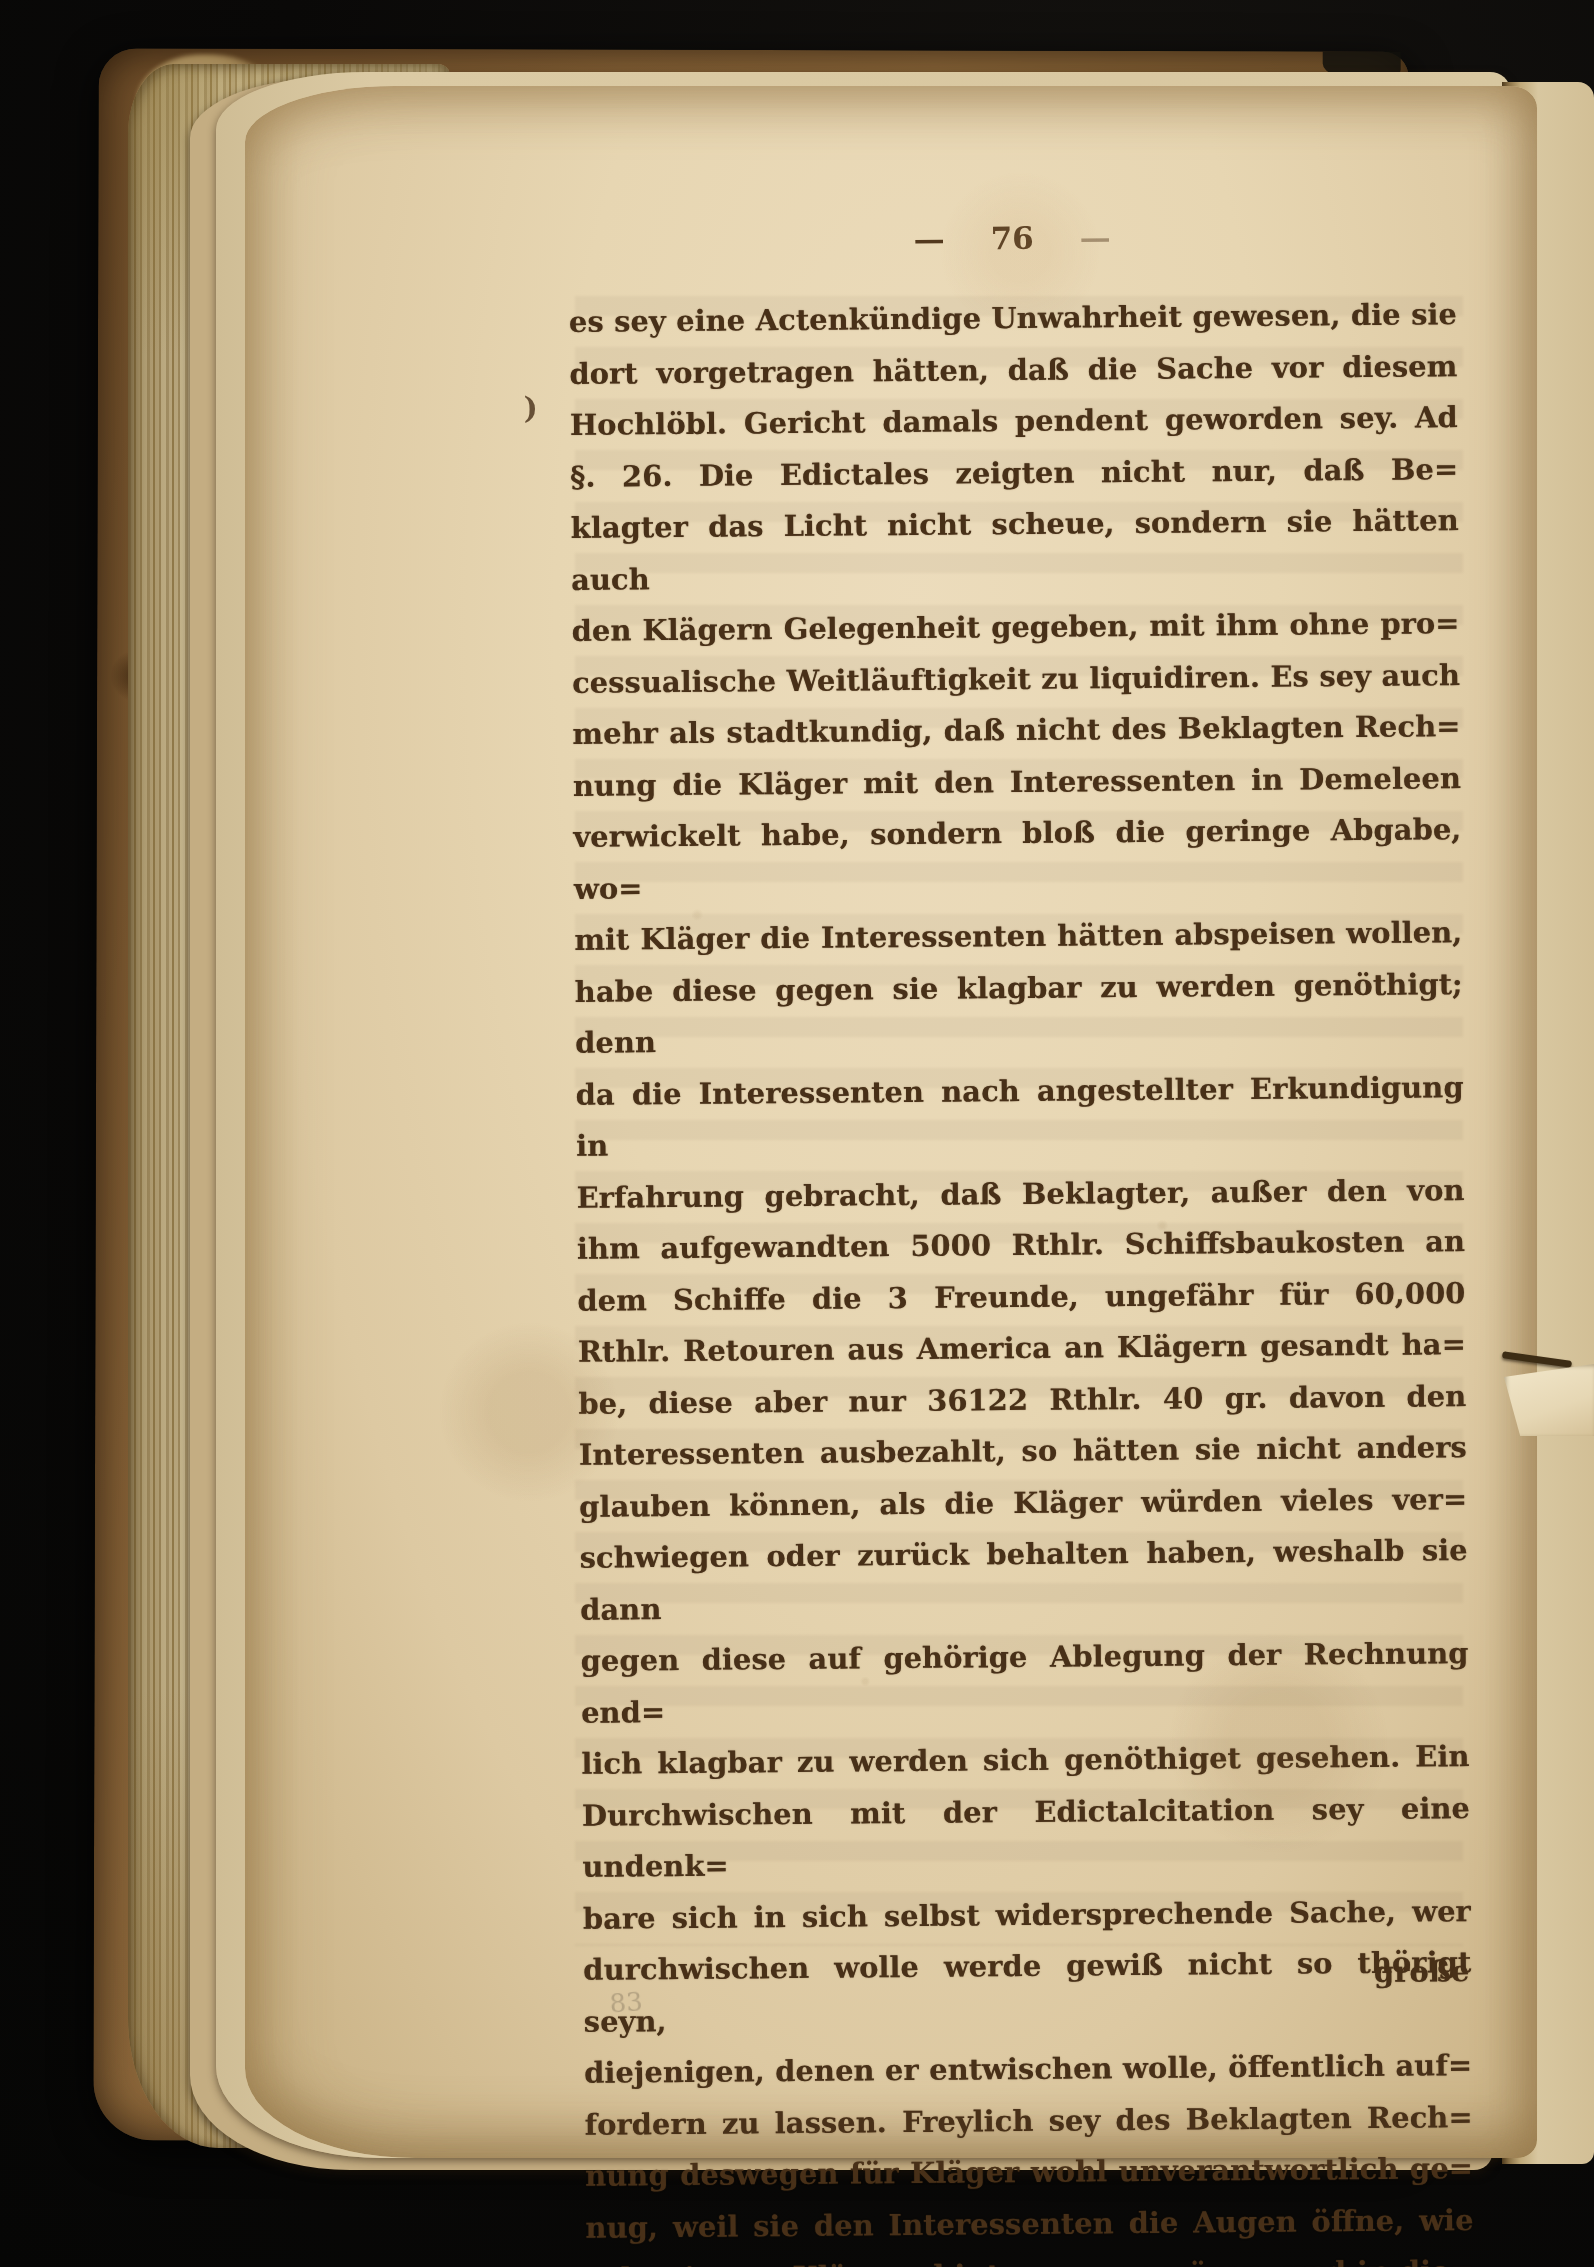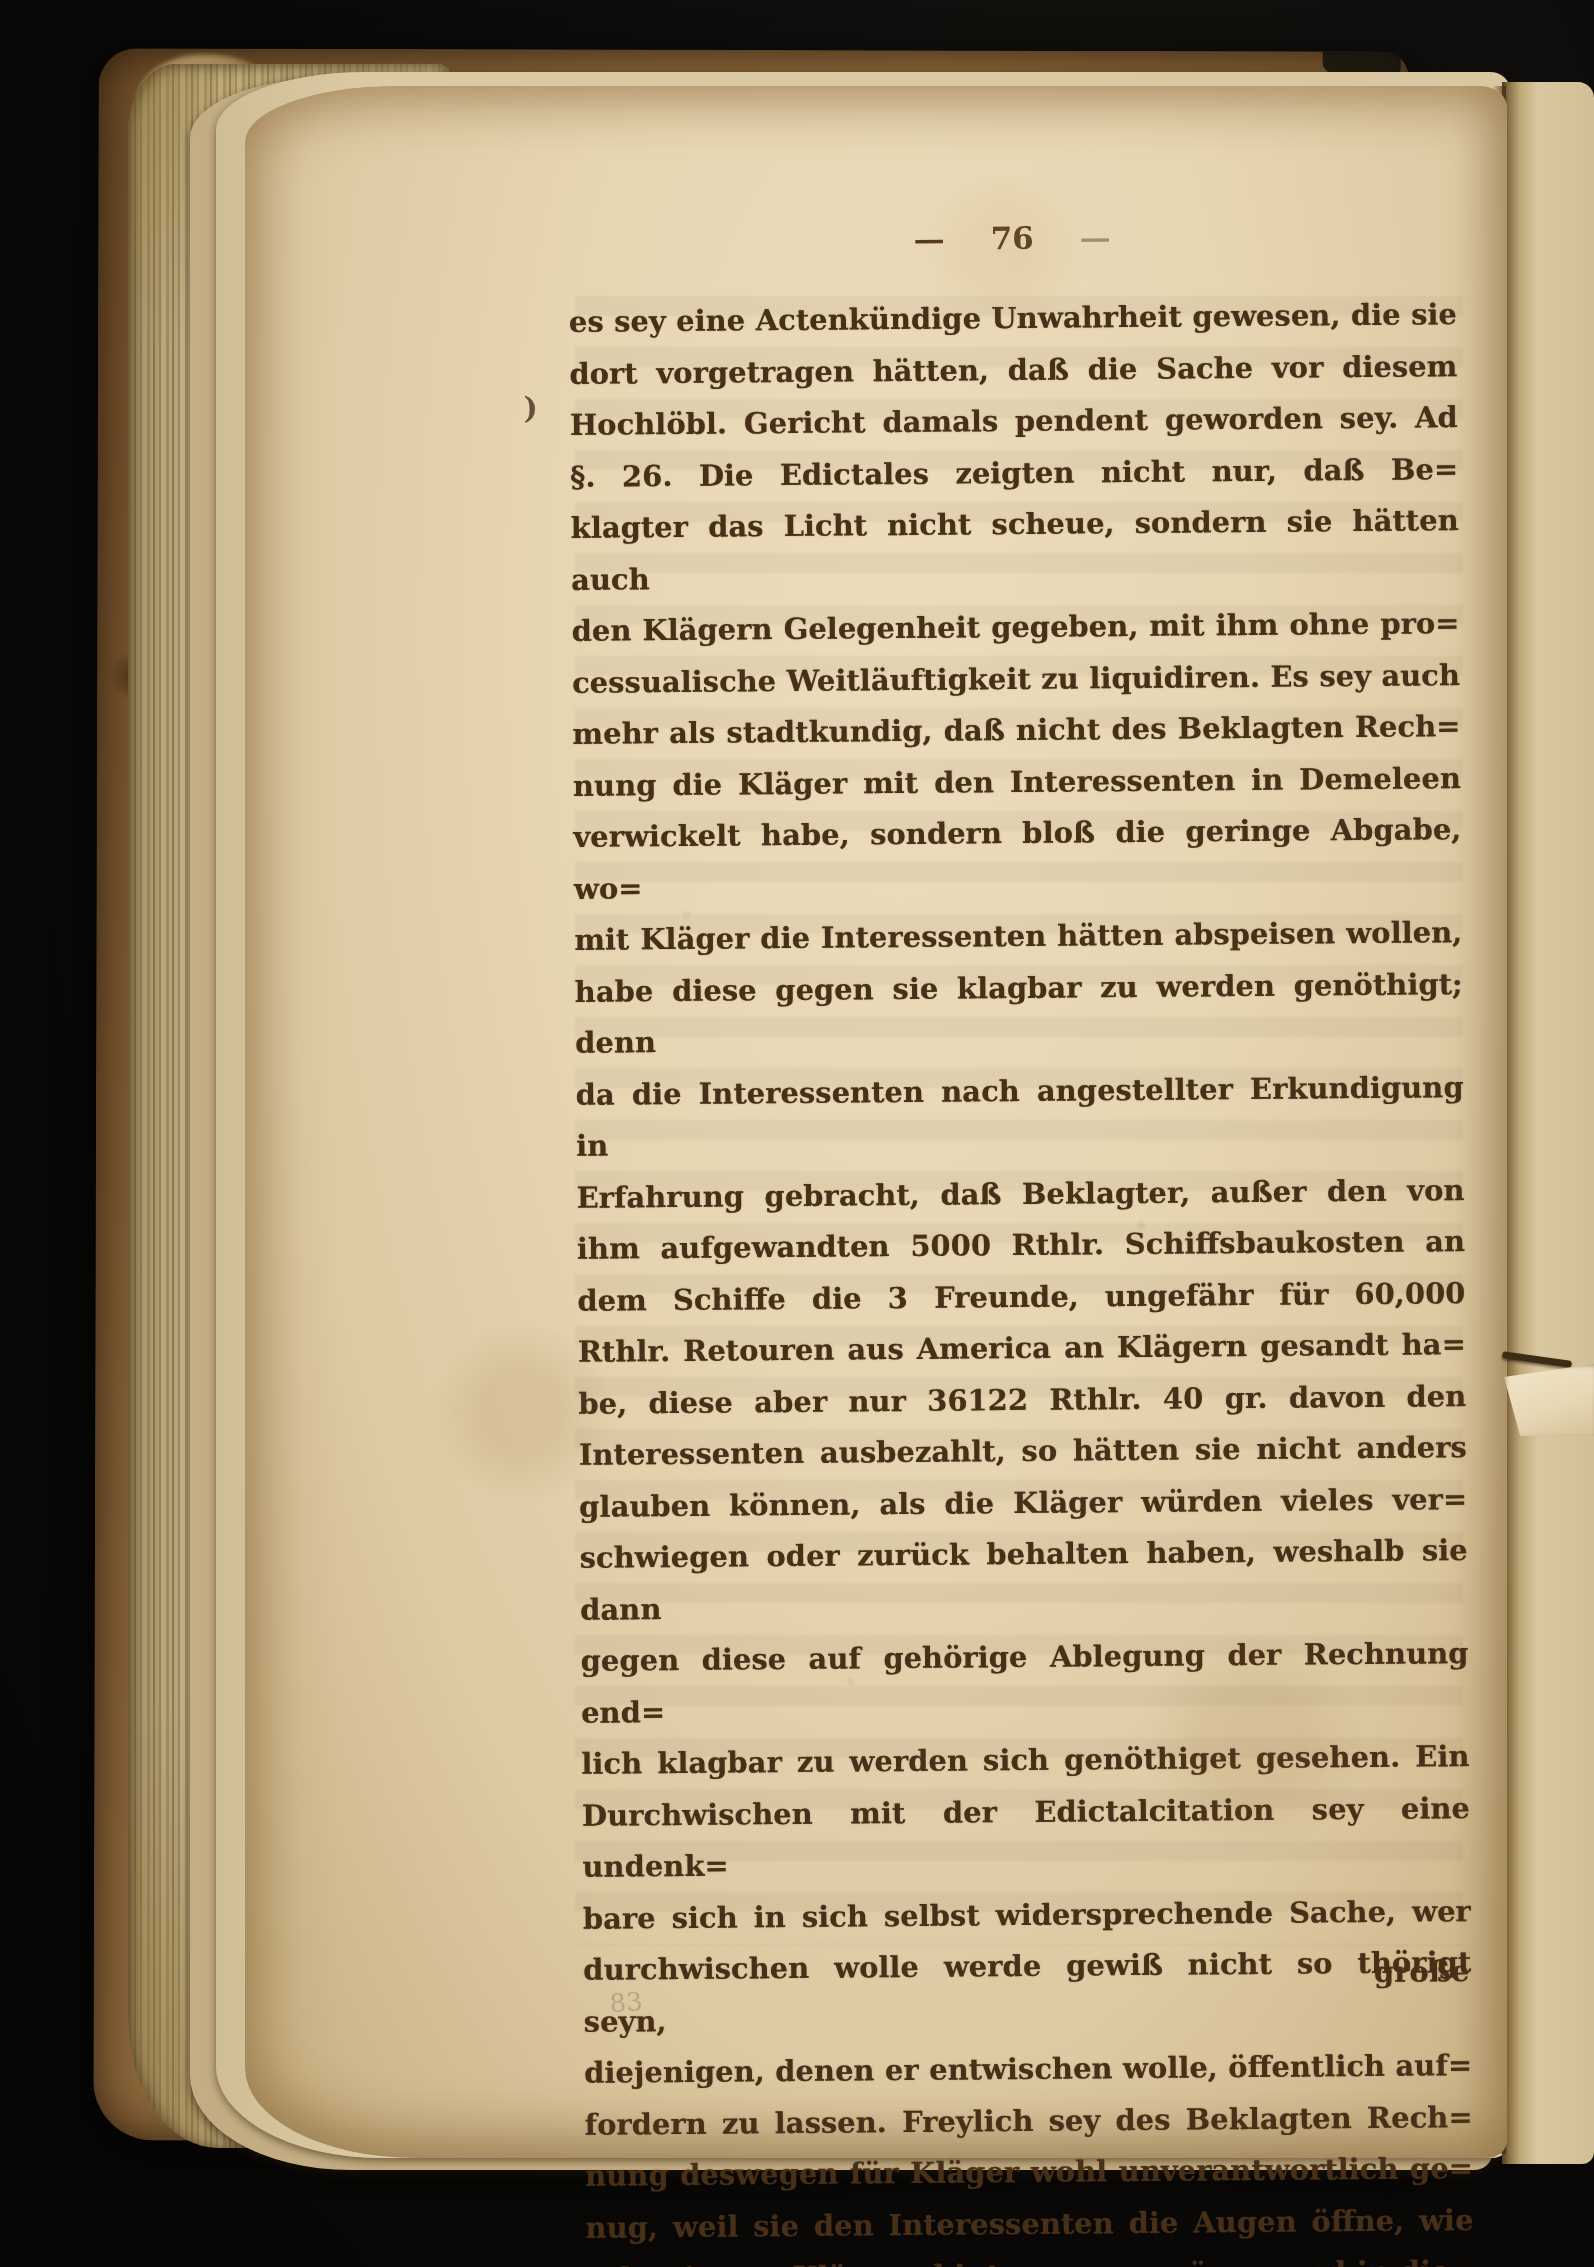--- a/index.html
+++ b/index.html
@@ -51,21 +51,21 @@
 
   
   .page{position:absolute;left:245px;top:86px;width:1262px;height:2072px;
     border-radius:150px 26px 20px 170px / 56px 22px 18px 90px;
     background:
       radial-gradient(ellipse at 52% 26%, #ecdcbc 0%, #e7d6b2 38%, #ddc9a2 68%, #c9b184 96%),
       #e4d3ae;
     box-shadow:inset 0 26px 46px rgba(150,115,65,.28),
                inset -20px 0 46px rgba(120,90,48,.33),
                inset 26px 0 60px rgba(140,108,58,.30),
-               inset 0 -30px 50px rgba(130,100,52,.32);}
+               inset 0 -30px 50px rgba(130,100,52,.32);padding-left:30px;}
   .page::after{content:"";position:absolute;inset:0;border-radius:inherit;pointer-events:none;
     background:
       radial-gradient(circle at 22% 64%, rgba(140,100,50,.12) 0 40px, transparent 90px),
       radial-gradient(circle at 80% 80%, rgba(140,100,50,.10) 0 50px, transparent 110px),
       radial-gradient(circle at 60% 8%, rgba(200,160,110,.12) 0 30px, transparent 80px),
       radial-gradient(circle at 35% 40%, rgba(120,90,45,.07) 0 2px, transparent 6px),
       radial-gradient(circle at 71% 55%, rgba(120,90,45,.09) 0 2px, transparent 6px),
       radial-gradient(circle at 48% 77%, rgba(120,90,45,.08) 0 2px, transparent 5px);}
 
   

